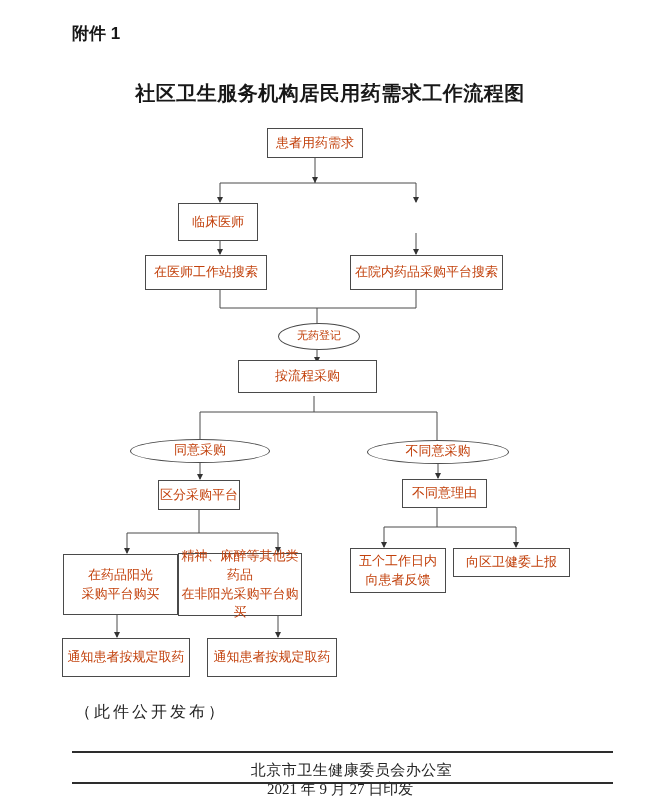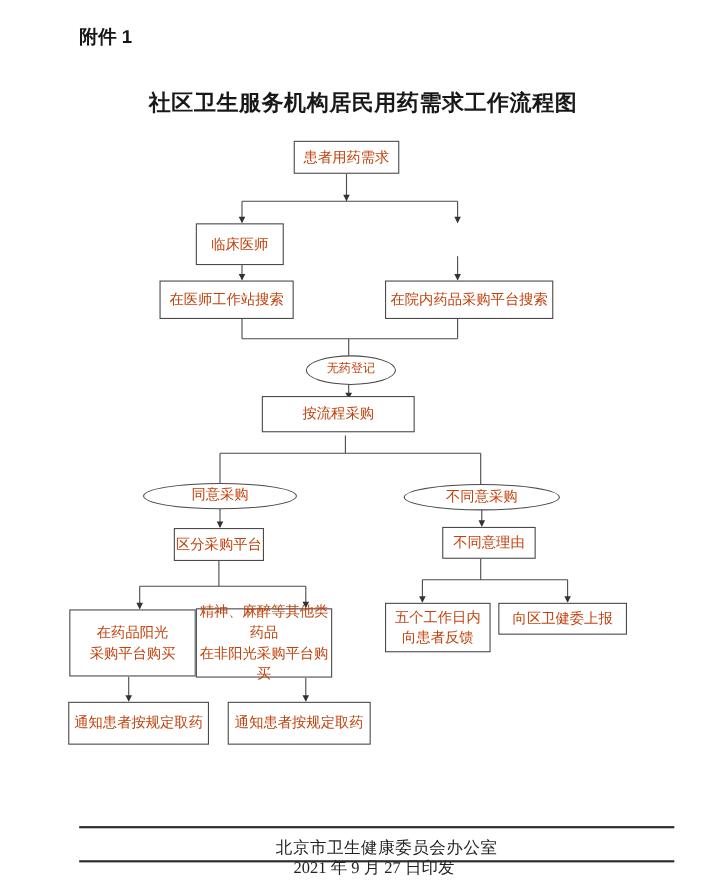--- a/index.html
+++ b/index.html
@@ -142,20 +142,21 @@
     <div class="node box" style="left:350px;top:548px;width:96px;height:45px">五个工作日内
 向患者反馈</div>
 
     <div class="node box" style="left:453px;top:548px;width:117px;height:29px">向区卫健委上报</div>
 
     <div class="node box" style="left:62px;top:638px;width:128px;height:39px">通知患者按规定取药</div>
 
     <div class="node box" style="left:207px;top:638px;width:130px;height:39px">通知患者按规定取药</div>
   </div>
 
+  <div class="publish-note">（此件公开发布）</div>
 
   <div class="footer-rule top"></div>
   <div class="footer-row">
     <span class="issuer">北京市卫生健康委员会办公室</span>
     <span class="date">2021 年 9 月 27 日印发</span>
   </div>
   <div class="footer-rule bottom"></div>
 
 </div>
 

